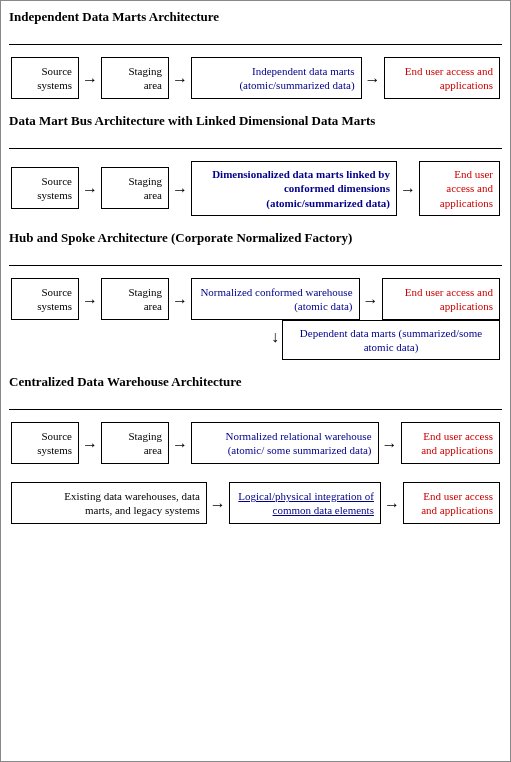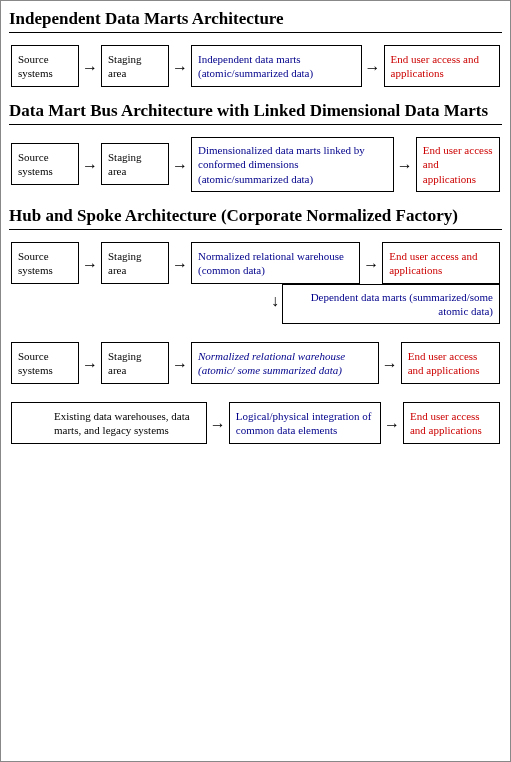--- a/index.html
+++ b/index.html
@@ -12,39 +12,39 @@
       color: #000;
       border: 1.5px solid #888;
       padding: 8px;
     }
 
     .section {
       margin-bottom: 10px;
     }
 
     .section-title {
-      font-size: 17px;
+      font-size: 13px;
       font-weight: bold;
       border-bottom: 1.5px solid #000;
-      padding-bottom: 3px;
+      padding-bottom: 19px;
       margin-bottom: 8px;
     }
 
     .diagram {
       display: flex;
       align-items: center;
       flex-wrap: nowrap;
       padding: 4px 2px;
       position: relative;
     }
 
     .box {
       border: 1.5px solid #000;
       padding: 5px 6px;
-      text-align: left;
+      text-align: right;
       font-size: 11px;
       min-width: 68px;
       min-height: 42px;
       display: flex;
       align-items: center;
       justify-content: center;
       line-height: 1.3;
       background: #fff;
     }
 
@@ -86,21 +86,21 @@
 
     .hub-branch-arrow {
       font-size: 16px;
       margin-right: 3px;
       margin-top: 8px;
     }
 
     .dependent-box {
       border: 1.5px solid #000;
       padding: 5px 6px;
-      text-align: right;
+      text-align: center;
       font-size: 11px;
       min-width: 100px;
       line-height: 1.3;
       background: #fff;
       color: #00008b;
     }
   </style>
 </head>
 <body>
 
@@ -117,58 +117,59 @@
   </div>
 </div>
 
 <div class="section">
   <div class="section-title">Data Mart Bus Architecture with Linked Dimensional Data Marts</div>
   <div class="diagram">
     <div class="box">Source systems</div>
     <div class="arrow">→</div>
     <div class="box">Staging area</div>
     <div class="arrow">→</div>
-    <div class="box blue-text" style="min-width:130px;">Dimensionalized data marts linked by conformed dimensions (atomic/summarized data)</div>
+    <div class="box blue-text" style="min-width:130px;font-weight:bold;">Dimensionalized data marts linked by conformed dimensions (atomic/summarized data)</div>
     <div class="arrow">→</div>
     <div class="box red-text" style="min-width:80px;">End user access and applications</div>
   </div>
 </div>
 
 <div class="section">
   <div class="section-title">Hub and Spoke Architecture (Corporate Normalized Factory)</div>
   <div class="hub-wrapper">
     <div class="hub-top">
       <div class="box">Source systems</div>
       <div class="arrow">→</div>
       <div class="box">Staging area</div>
       <div class="arrow">→</div>
-      <div class="box blue-text" style="min-width:110px;">Normalized relational warehouse (common data)</div>
+      <div class="box blue-text" style="min-width:110px;">Normalized conformed warehouse (atomic data)</div>
       <div class="arrow">→</div>
       <div class="box red-text" style="min-width:80px;">End user access and applications</div>
     </div>
     <div class="hub-branch">
       <div class="hub-branch-arrow">↓</div>
       <div class="dependent-box">Dependent data marts (summarized/some atomic data)</div>
     </div>
   </div>
 </div>
 
 <div class="section">
+  <div class="section-title">Centralized Data Warehouse Architecture</div>
   <div class="diagram">
     <div class="box">Source systems</div>
     <div class="arrow">→</div>
     <div class="box">Staging area</div>
     <div class="arrow">→</div>
-    <div class="box blue-text" style="min-width:120px;font-style:italic;">Normalized relational warehouse (atomic/ some summarized data)</div>
+    <div class="box blue-text" style="min-width:120px;">Normalized relational warehouse (atomic/ some summarized data)</div>
     <div class="arrow">→</div>
     <div class="box red-text" style="min-width:80px;">End user access and applications</div>
   </div>
 </div>
 
 <div class="section">
   <div class="diagram">
     <div class="box" style="min-width:120px;padding-left:42px;">Existing data warehouses, data marts, and legacy systems</div>
     <div class="arrow">→</div>
-    <div class="box blue-text" style="min-width:140px;">Logical/physical integration of common data elements</div>
+    <div class="box blue-text" style="min-width:140px;text-decoration:underline;">Logical/physical integration of common data elements</div>
     <div class="arrow">→</div>
     <div class="box red-text" style="min-width:80px;">End user access and applications</div>
   </div>
 </div>
 
 </body></html>

